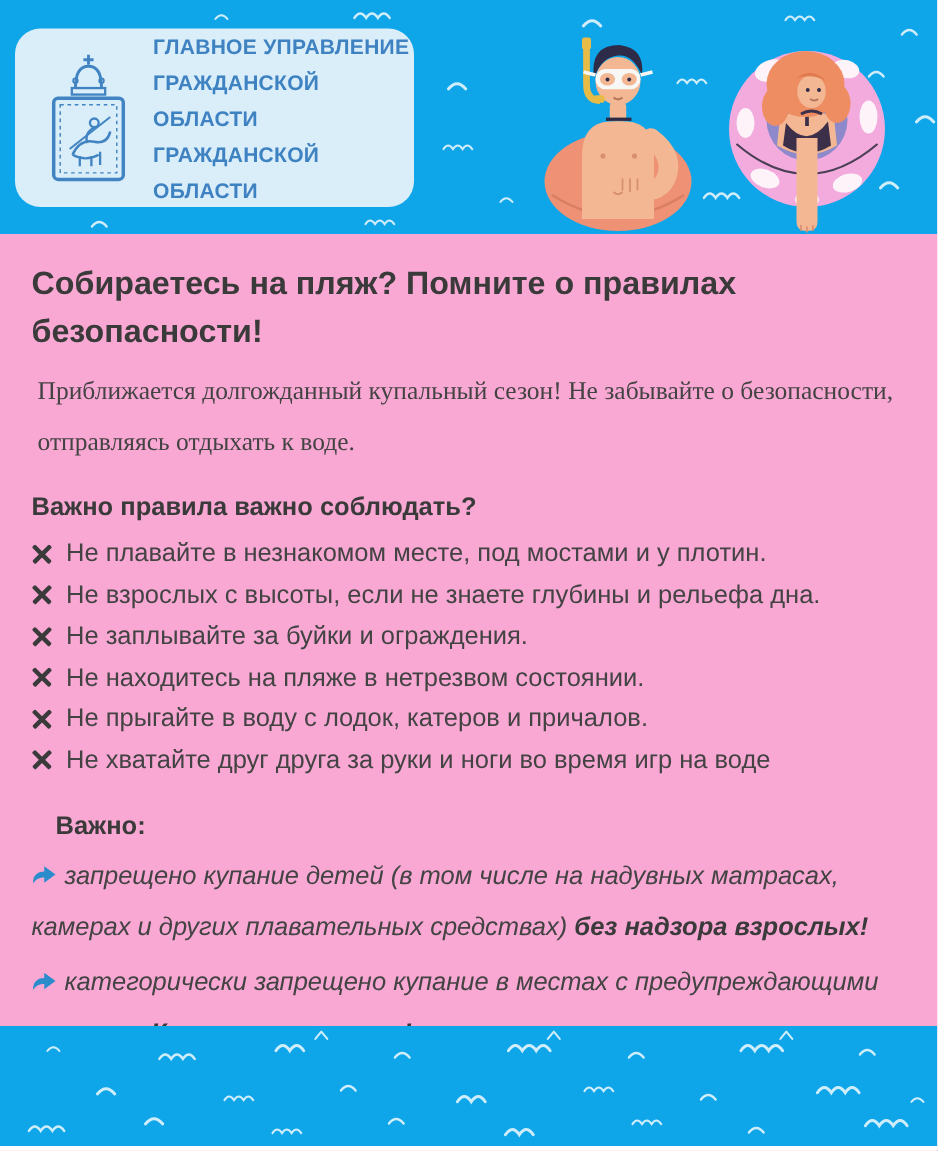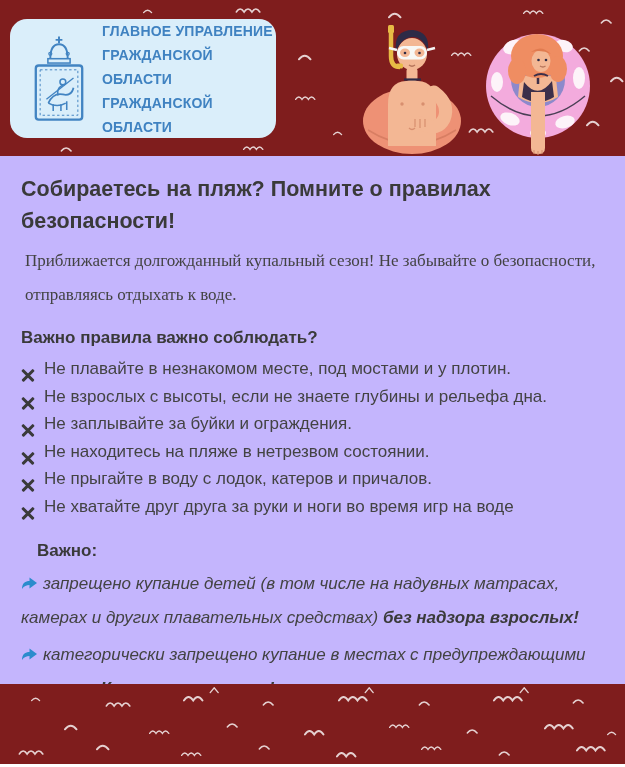--- a/index.html
+++ b/index.html
@@ -1,42 +1,42 @@
 <!DOCTYPE html>
 <html lang="ru"><head>
 <meta charset="utf-8">
 <style>
   html,body{margin:0;padding:0;background:#fff;}
   .poster{
     position:relative;width:625px;height:767px;overflow:hidden;background:#fff;
     font-family:"Liberation Sans","DejaVu Sans",sans-serif;color:#3d3d3d;
   }
   
-  .band{position:absolute;left:0;width:625px;background:#7f1d1d;overflow:hidden;}
+  .band{position:absolute;left:0;width:625px;background:#0ea5e9;overflow:hidden;}
   .band.header{top:0;height:156px;}
   .band.footer{top:684px;height:80px;}
   .wave{position:absolute;pointer-events:none;}
   .logo-card{
     position:absolute;left:10px;top:19px;width:266px;height:119px;
     background:#daeefa;border-radius:17px;display:flex;align-items:center;
     padding:0 0 0 20px;box-sizing:border-box;gap:14px;
   }
   .emblem{flex:0 0 auto;}
   .org-name{color:#3f82c1;font-weight:bold;font-size:14px;line-height:24px;letter-spacing:.2px;}
   .illu{position:absolute;top:20px;}
   .illu.man{left:360px;}
   .illu.woman{left:484px;}
   
-  .content{position:absolute;left:0;top:156px;width:625px;height:528px;background:#c4b5fd;
+  .content{position:absolute;left:0;top:156px;width:625px;height:528px;background:#f9a8d4;
     padding:0 21px;box-sizing:border-box;overflow:hidden;}
   .title{font-size:21.5px;font-weight:bold;color:#3a3a3a;line-height:1.5;margin:17px 0 6px;}
   .intro{font-size:17px;line-height:2.05;color:#434343;margin:6px 4px 0;font-family:Liberation Serif, serif;}
   .rules-q{font-size:17px;font-weight:bold;color:#3a3a3a;margin:15px 0 7px;}
   ul.rules{list-style:none;margin:0;padding:0;}
-  ul.rules li{display:flex;align-items:flex-end;gap:9px;font-size:17px;line-height:27.5px;color:#434343;}
+  ul.rules li{display:flex;align-items:flex-start;gap:9px;font-size:17px;line-height:27.5px;color:#434343;}
   .x-icon{position:relative;display:inline-block;width:14px;height:14px;flex:0 0 auto;margin-top:7px;}
   .x-icon::before,.x-icon::after{content:"";position:absolute;left:-1px;top:5.6px;width:16px;height:2.7px;background:#3a3a3a;border-radius:1px;}
   .x-icon::before{transform:rotate(45deg);}
   .x-icon::after{transform:rotate(-45deg);}
   .important{font-size:17px;font-weight:bold;color:#3a3a3a;margin:21px 16px 6px;}
   .note{font-size:17px;line-height:2.0;color:#434343;margin:0 0 3px;font-style:italic;}
   .arrow-icon{display:inline-block;vertical-align:-1px;margin-right:5px;}
   .note b{color:#3a3a3a;}
 </style>
 </head>

